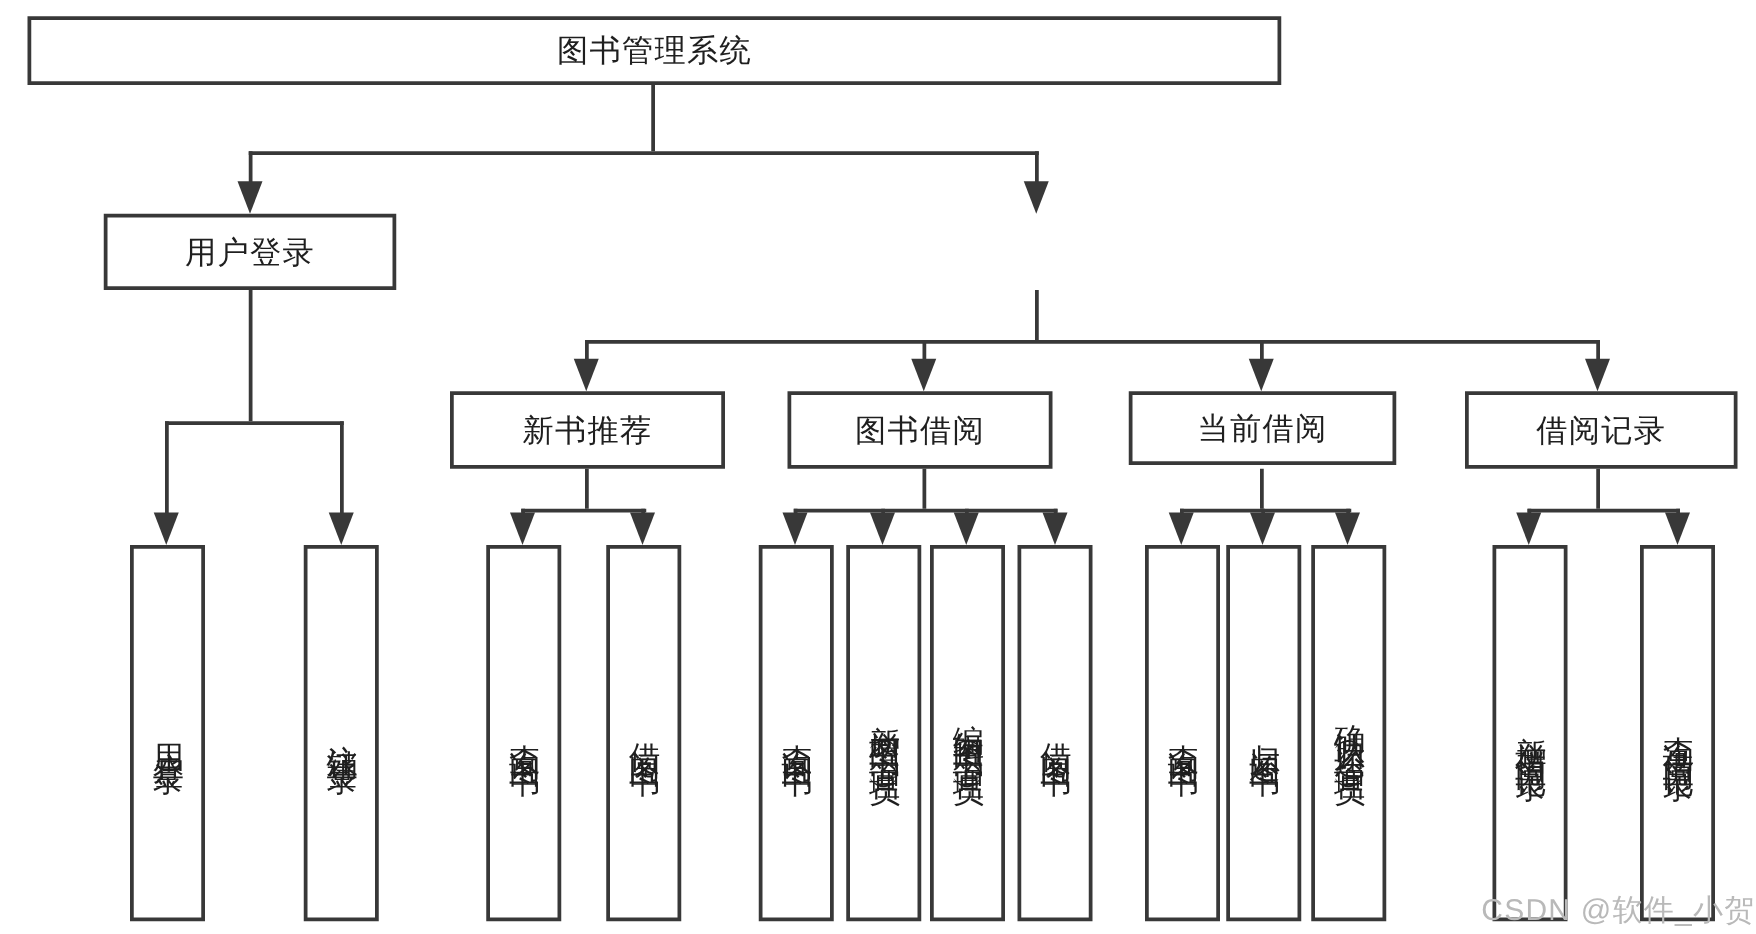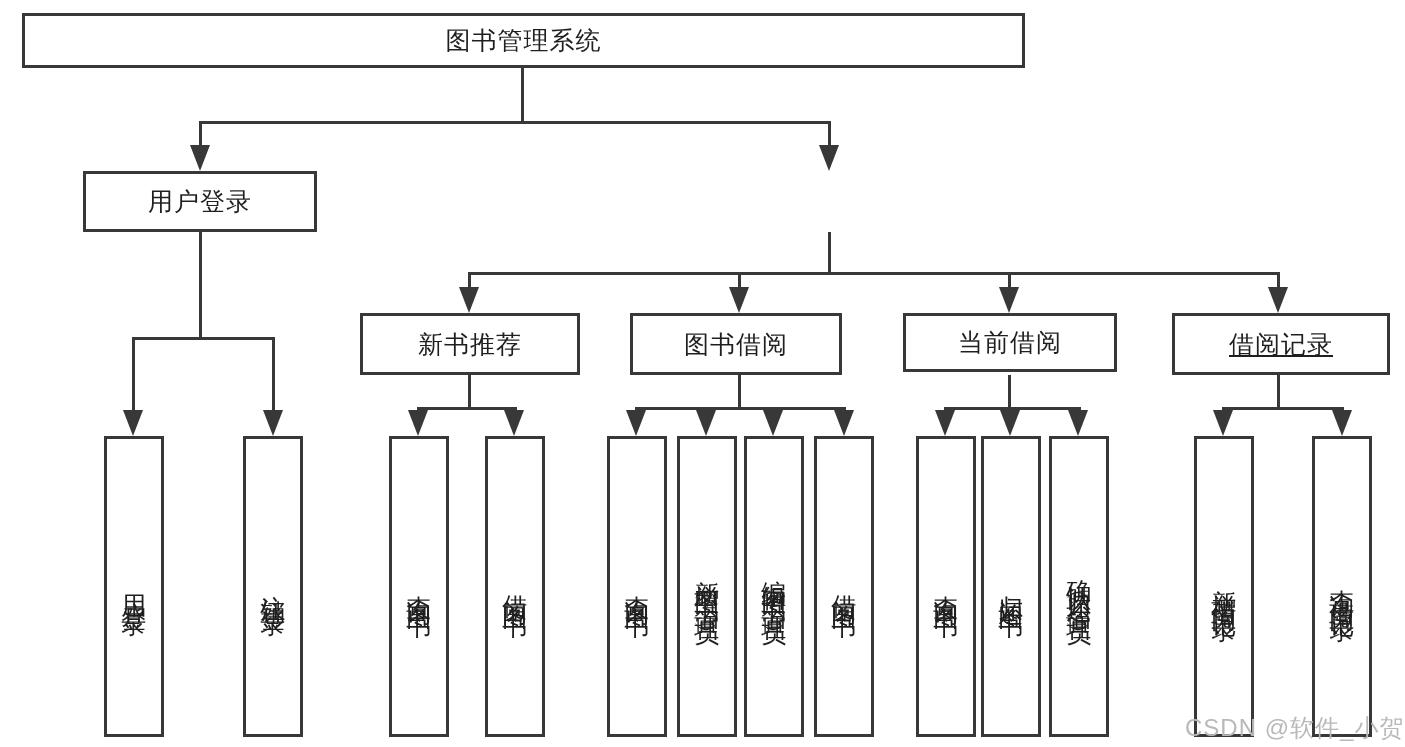--- a/index.html
+++ b/index.html
@@ -112,21 +112,21 @@
 
   <div class="node" style="left:360px;top:313px;width:220px;height:62px;">
     <span>新书推荐</span>
   </div>
   <div class="node" style="left:630px;top:313px;width:212px;height:62px;">
     <span>图书借阅</span>
   </div>
   <div class="node" style="left:903px;top:313px;width:214px;height:59px;">
     <span>当前借阅</span>
   </div>
-  <div class="node" style="left:1172px;top:313px;width:218px;height:62px;text-decoration:underline;">
+  <div class="node" style="left:1172px;top:313px;width:218px;height:62px;">
     <span>借阅记录</span>
   </div>
 
   <div class="vline" style="left:468px;top:375px;height:32px;"></div>
   <div class="hline" style="left:417px;top:407px;width:100px;"></div>
   <div class="vline" style="left:417px;top:407px;height:5px;"></div>
   <div class="arrow" style="left:408px;top:410px;"></div>
   <div class="vline" style="left:513px;top:407px;height:5px;"></div>
   <div class="arrow" style="left:504px;top:410px;"></div>
 

